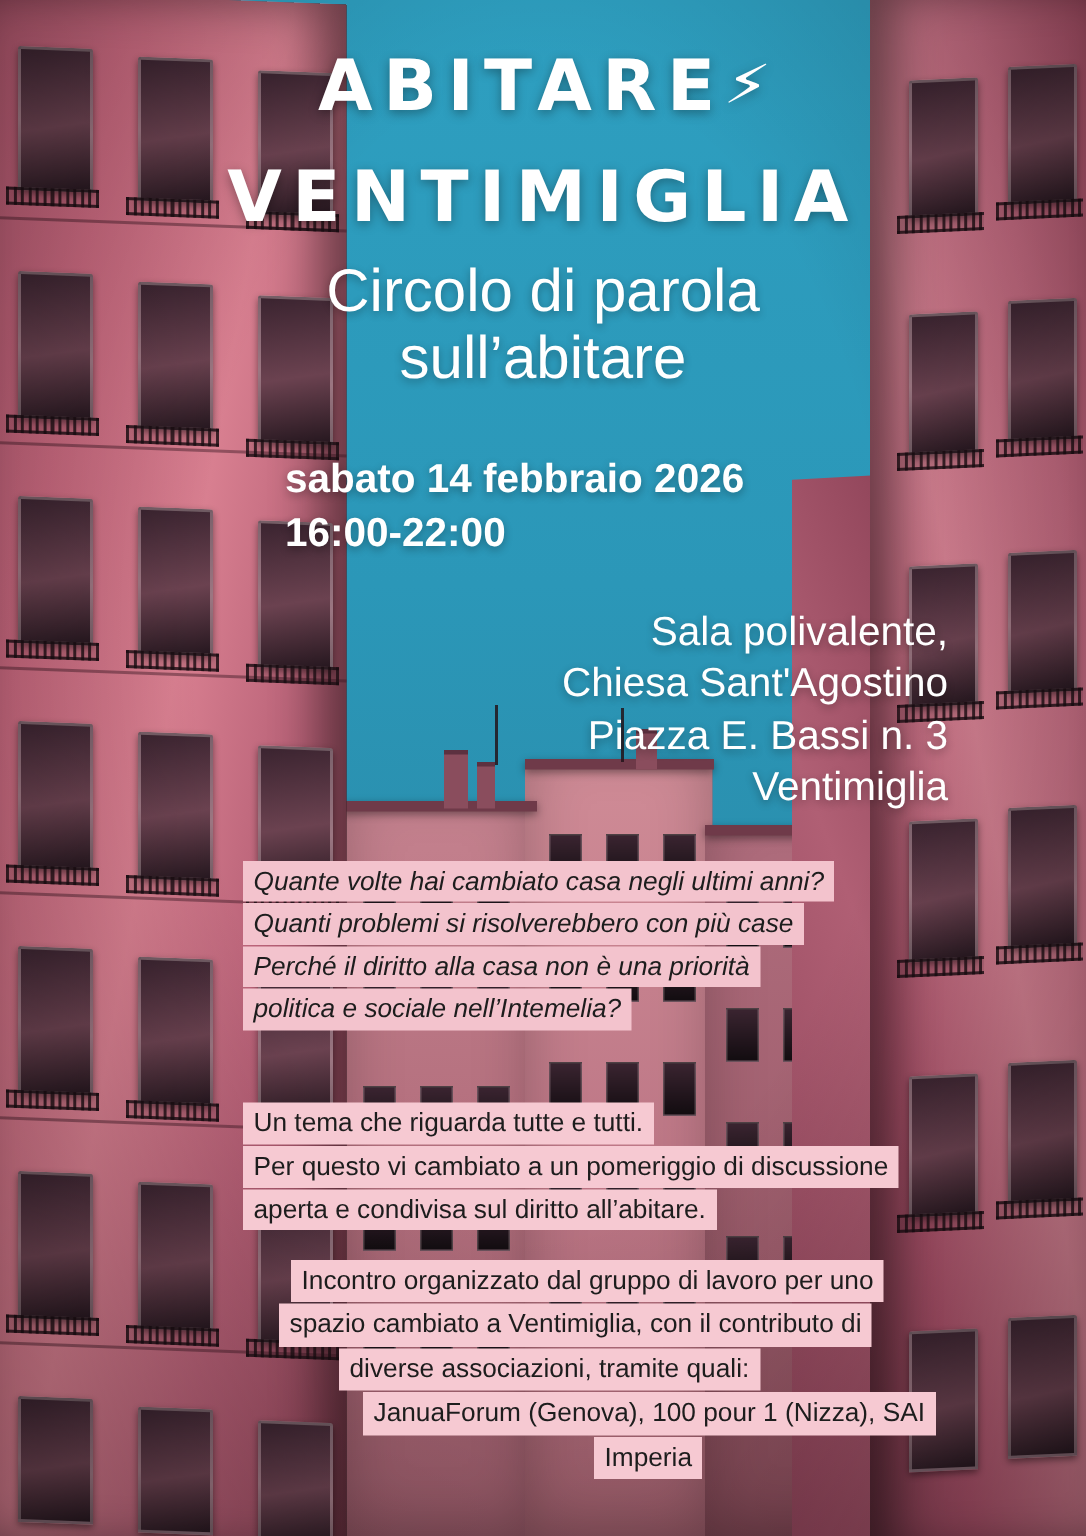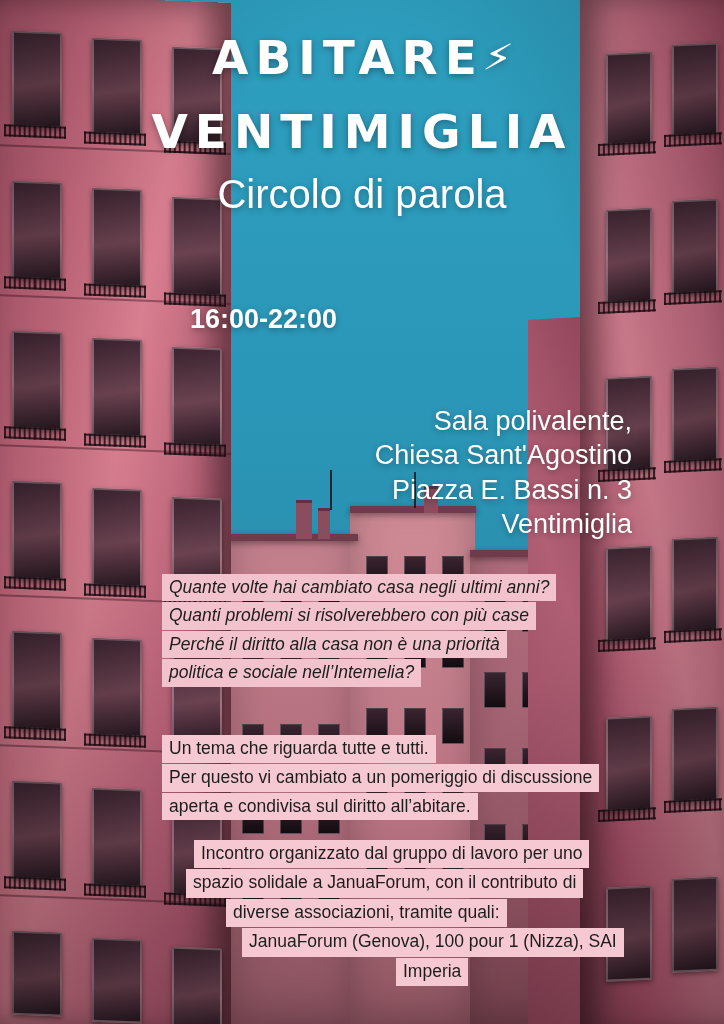--- a/index.html
+++ b/index.html
@@ -389,23 +389,25 @@
   <div class="content">
 
     <div class="title t1">
       <span>ABITARE</span><span class="bolt">⚡</span>
     </div>
 
     <div class="title t2">VENTIMIGLIA</div>
 
     <div class="subtitle">
       <div>Circolo di parola</div>
+      <div>sull’abitare</div>
     </div>
 
     <div class="datetime">
+      <div>sabato 14 febbraio 2026</div>
       <div>16:00-22:00</div>
     </div>
 
     <div class="venue">
       <div>Sala polivalente,</div>
       <div>Chiesa Sant'Agostino</div>
       <div>Piazza E. Bassi n. 3</div>
       <div>Ventimiglia</div>
     </div>
 
@@ -417,20 +419,20 @@
     </div>
 
     <div class="block invite">
       <div class="ln">Un tema che riguarda tutte e tutti.</div>
       <div class="ln">Per questo vi cambiato a un pomeriggio di discussione</div>
       <div class="ln">aperta e condivisa sul diritto all’abitare.</div>
     </div>
 
     <div class="block credits">
       <div class="ln c1">Incontro organizzato dal gruppo di lavoro per uno</div>
-      <div class="ln">spazio solidale a JanuaForum, con il contributo di</div>
+      <div class="ln">spazio cambiato a Ventimiglia, con il contributo di</div>
       <div class="ln c2">diverse associazioni, tramite quali:</div>
       <div class="ln c3">JanuaForum (Genova), 100 pour 1 (Nizza), SAI</div>
       <div class="ln c4">Imperia</div>
     </div>
 
   </div>
 </div>
 
 </body></html>

